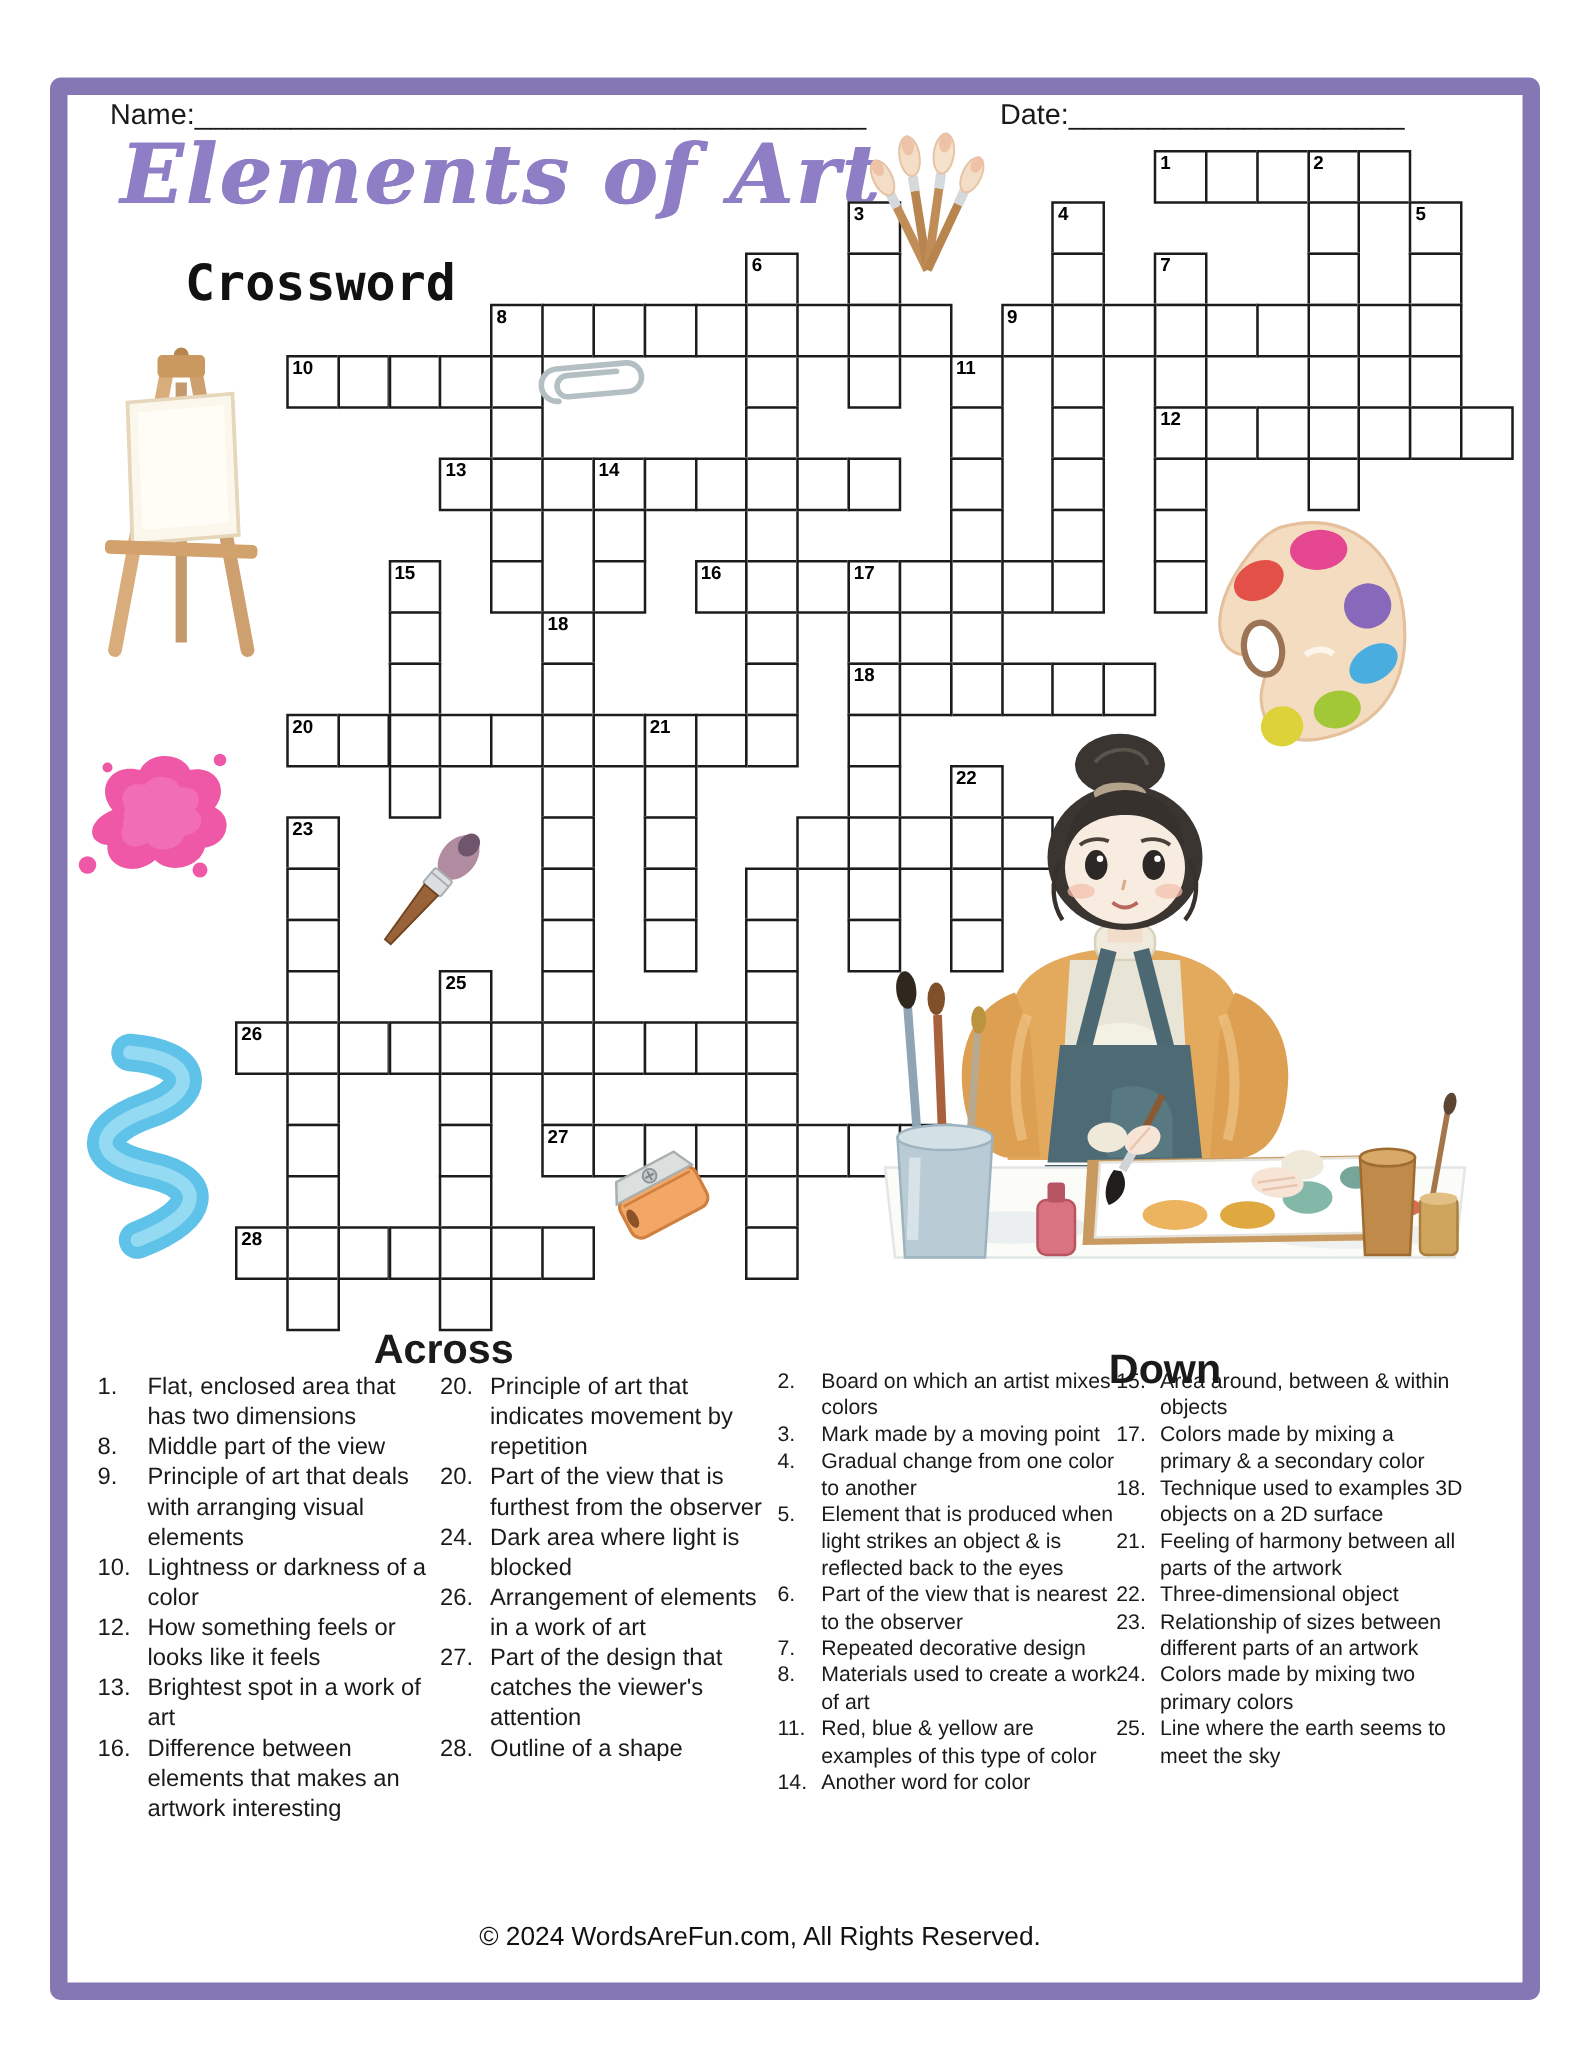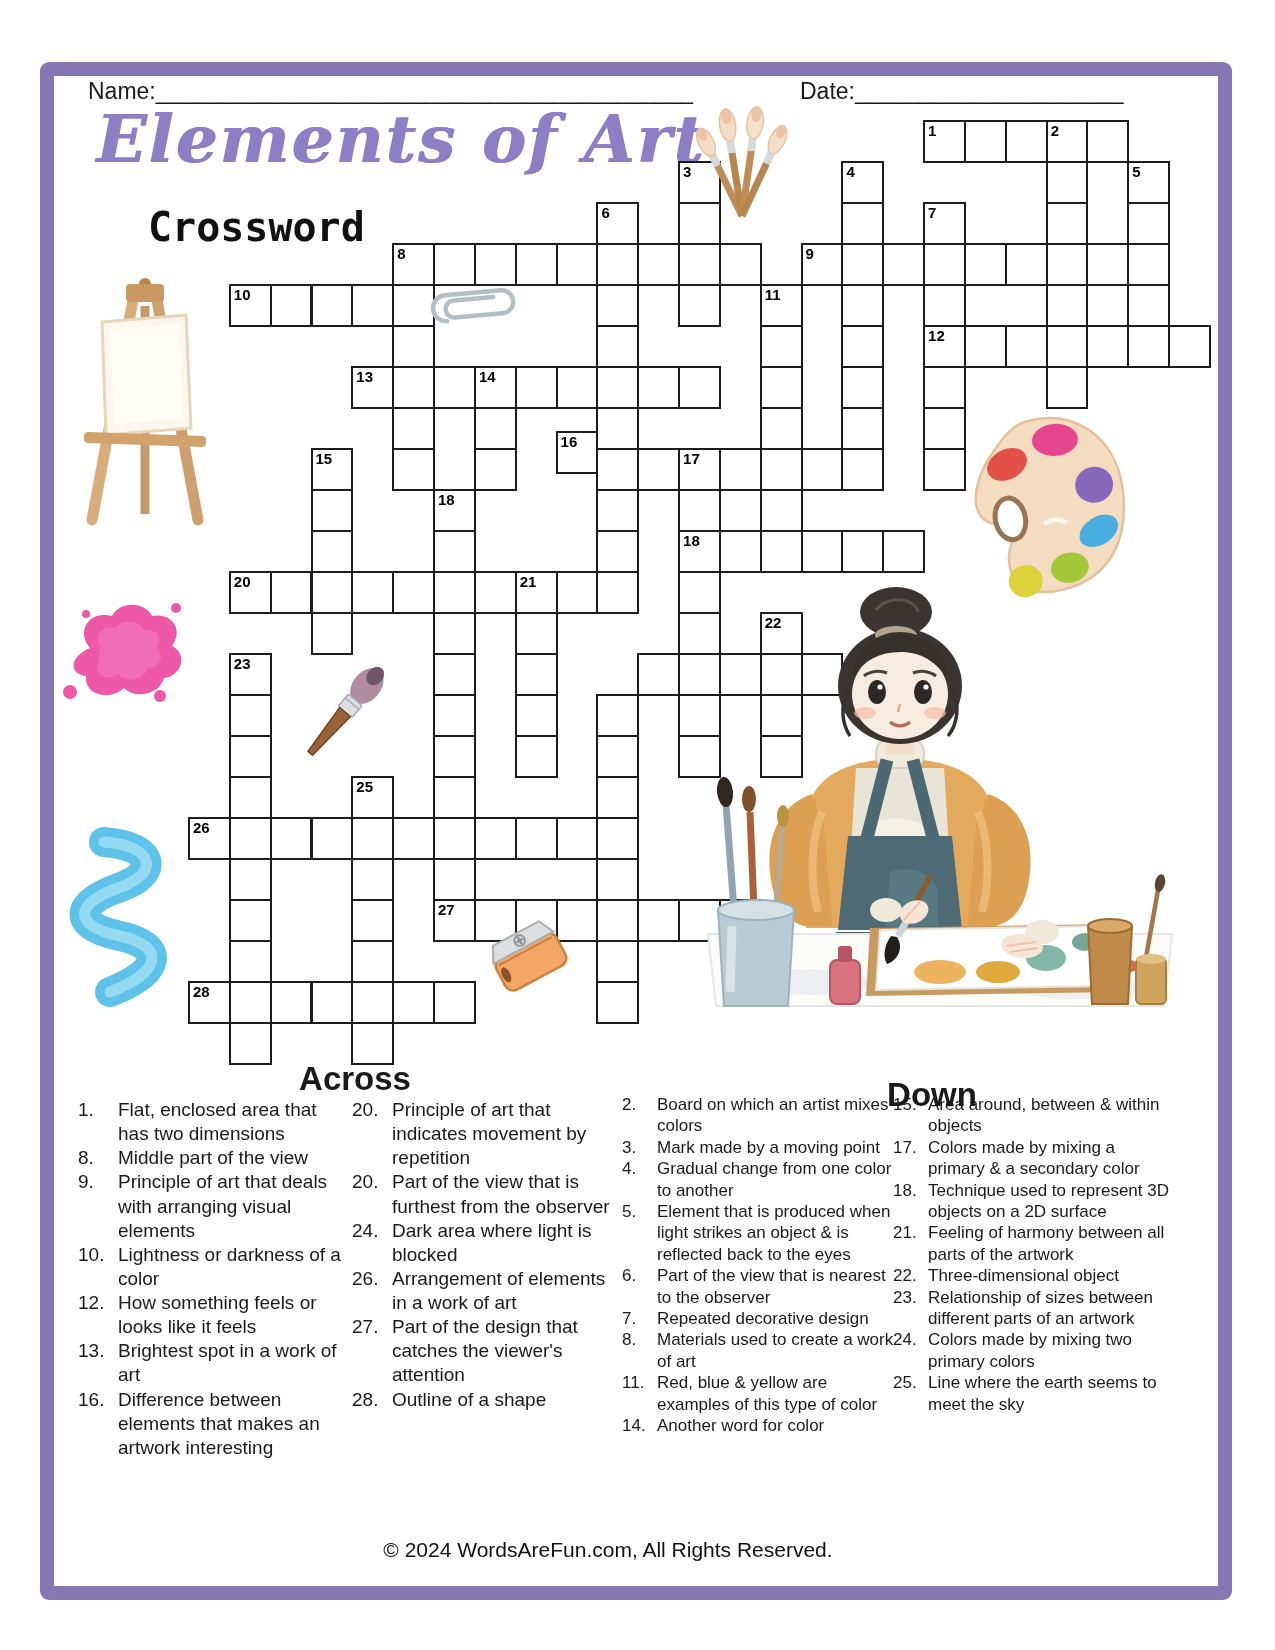--- a/index.html
+++ b/index.html
@@ -166,21 +166,21 @@
     <div class="cell" style="left: 489.08px; top: 245px;"></div>
     <div class="cell" style="left: 284.88px; top: 286px;"></div>
     <div class="cell" style="left: 284.88px; top: 327px;"></div>
     <div class="cell" style="left: 121.52px; top: 327px;">
       <span>15</span>
     </div>
     <div class="cell" style="left: 121.52px; top: 368px;"></div>
     <div class="cell" style="left: 121.52px; top: 409px;"></div>
     <div class="cell" style="left: 121.52px; top: 450px;"></div>
     <div class="cell" style="left: 121.52px; top: 491px;"></div>
-    <div class="cell" style="left: 366.56px; top: 310px;">
+    <div class="cell" style="left: 366.56px; top: 327px;">
       <span>16</span>
     </div>
     <div class="cell" style="left: 448.24px; top: 327px;"></div>
     <div class="cell" style="left: 489.08px; top: 327px;">
       <span>17</span>
     </div>
     <div class="cell" style="left: 529.92px; top: 327px;"></div>
     <div class="cell" style="left: 611.6px; top: 327px;"></div>
     <div class="cell" style="left: 489.08px; top: 368px;"></div>
     <div class="cell" style="left: 489.08px; top: 409px;">
@@ -585,21 +585,21 @@
     <div class="clue">
       <div class="cnum">15.</div>
       <div class="ctext">Area around, between &amp; within objects</div>
     </div>
     <div class="clue">
       <div class="cnum">17.</div>
       <div class="ctext">Colors made by mixing a primary &amp; a secondary color</div>
     </div>
     <div class="clue">
       <div class="cnum">18.</div>
-      <div class="ctext">Technique used to represent 3D objects on a 2D surface</div>
+      <div class="ctext">Technique used to examples 3D objects on a 2D surface</div>
     </div>
     <div class="clue">
       <div class="cnum">21.</div>
       <div class="ctext">Feeling of harmony between all parts of the artwork</div>
     </div>
     <div class="clue">
       <div class="cnum">22.</div>
       <div class="ctext">Three-dimensional object</div>
     </div>
     <div class="clue">

